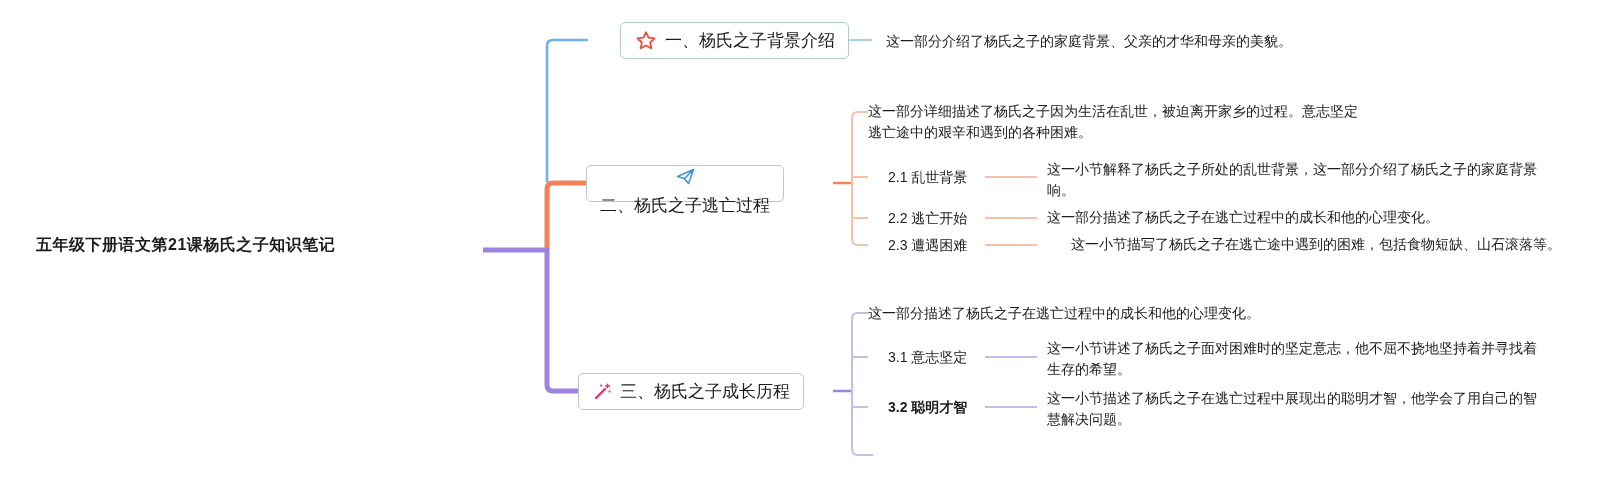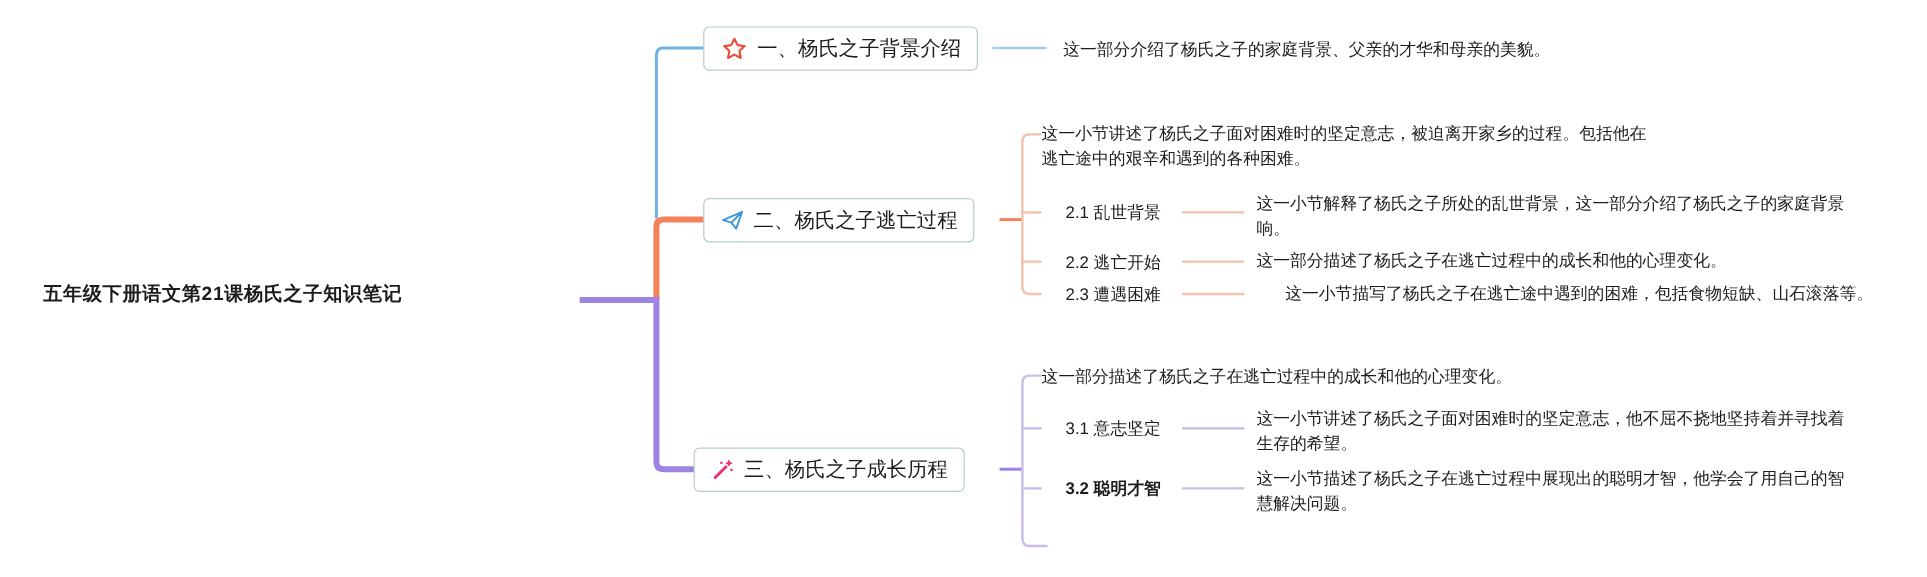--- a/index.html
+++ b/index.html
@@ -67,41 +67,41 @@
 
     <path class="w-b3-spine" d="M 868 313 L 858 313 Q 852 313 852 319 L 852 449 Q 852 455 858 455 L 873 455"></path>
     <path class="w-b3-spine" d="M 852 357 L 868 357"></path>
     <path class="w-b3-spine" d="M 852 407 L 868 407"></path>
     <path class="w-b3-spine" d="M 985 357 L 1037 357"></path>
     <path class="w-b3-spine" d="M 985 407 L 1037 407"></path>
   </svg>
 
   <div class="root-title">五年级下册语文第21课杨氏之子知识笔记</div>
 
-  <div class="topic-box" style="left:586px;top:22px;text-align:center;">
+  <div class="topic-box" style="left:620px;top:22px;text-align:center;">
     <span class="ticon">
       <svg width="24" height="24" viewBox="0 0 24 24">
         <path d="M12 3.2 L14.6 8.6 L20.5 9.4 L16.2 13.5 L17.3 19.3 L12 16.5 L6.7 19.3 L7.8 13.5 L3.5 9.4 L9.4 8.6 Z" fill="none" stroke="var(--icon-star)" stroke-width="1.8" stroke-linejoin="round"></path>
       </svg>
     </span>
     <span>一、杨氏之子背景介绍</span>
   </div>
 
   <div class="desc" style="left:886px;top:31px;">这一部分介绍了杨氏之子的家庭背景、父亲的才华和母亲的美貌。</div>
 
-  <div class="topic-box" style="left:586px;top:165px;">
+  <div class="topic-box" style="left:586px;top:165px;flex-direction:column;">
     <span class="ticon">
       <svg width="21" height="21" viewBox="0 0 21 21">
         <path d="M2.5 10.5 L18.5 3.5 L13.5 17.5 L9.5 12.5 Z M18.5 3.5 L9.5 12.5" fill="none" stroke="var(--icon-plane)" stroke-width="1.6" stroke-linejoin="round"></path>
       </svg>
     </span>
     <span>二、杨氏之子逃亡过程</span>
   </div>
 
-  <div class="desc" style="left:868px;top:101px;">这一小节讲述了杨氏之子面对困难时的坚定意志，被迫离开家乡的过程。包括他在
+  <div class="desc" style="left:868px;top:101px;">这一部分详细描述了杨氏之子因为生活在乱世，被迫离开家乡的过程。意志坚定
 逃亡途中的艰辛和遇到的各种困难。</div>
 
   <div class="sublabel" style="left:888px;top:168px;">2.1 乱世背景</div>
   <div class="desc" style="left:1047px;top:159px;">这一小节解释了杨氏之子所处的乱世背景，这一部分介绍了杨氏之子的家庭背景
 响。</div>
   <div class="sublabel" style="left:888px;top:209px;">2.2 逃亡开始</div>
   <div class="desc" style="left:1047px;top:207px;">这一部分描述了杨氏之子在逃亡过程中的成长和他的心理变化。</div>
   <div class="sublabel" style="left:888px;top:236px;">2.3 遭遇困难</div>
   <div class="desc" style="left:1047px;top:234px;margin-left:24px;">这一小节描写了杨氏之子在逃亡途中遇到的困难，包括食物短缺、山石滚落等。</div>
 

